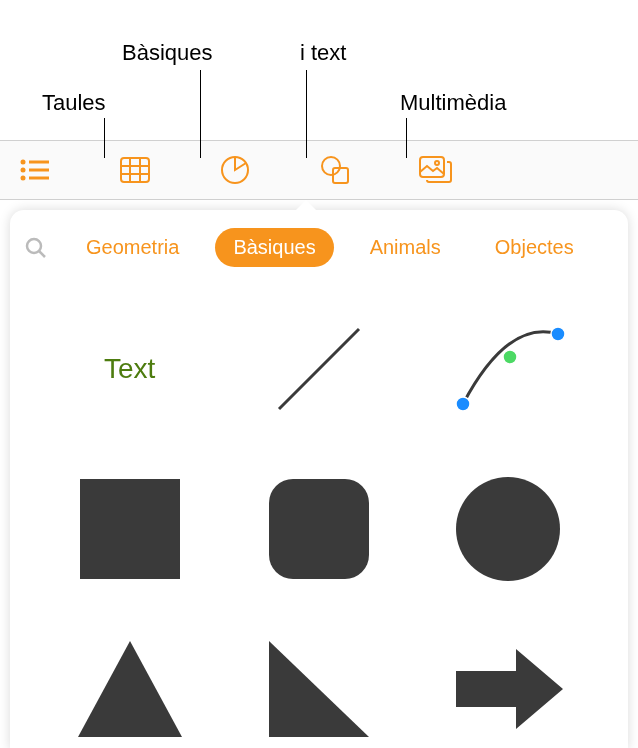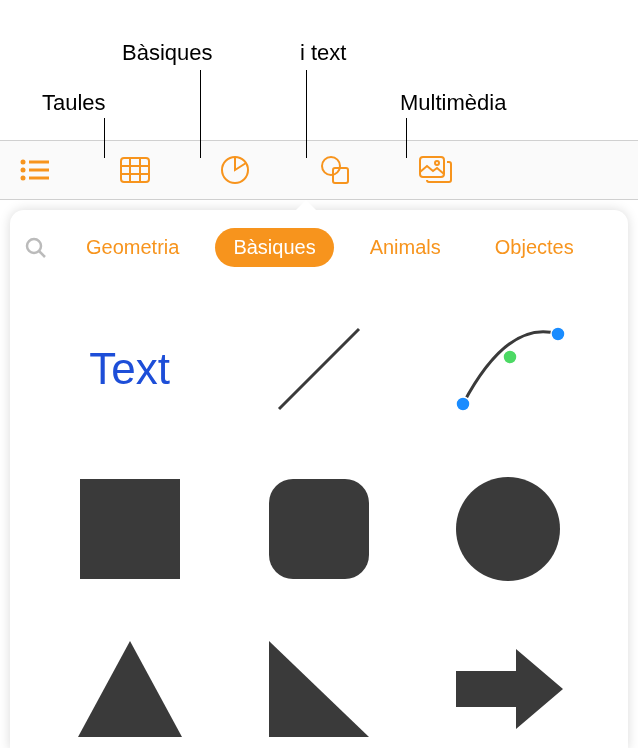--- a/index.html
+++ b/index.html
@@ -123,22 +123,22 @@
       padding: 20px 30px;
     }
     .shape-cell {
       height: 140px;
       display: flex;
       align-items: center;
       justify-content: center;
       cursor: pointer;
     }
     .shape-text {
-      font-size: 44px;
-      color: #1d4ed8;
+      font-size: 28px;
+      color: #4d7c0f;
       font-weight: 400;
     }
     .shape-svg {
       width: 120px;
       height: 120px;
     }
     .shape-fill {
       fill: #3a3a3a;
     }
     .shape-stroke {

